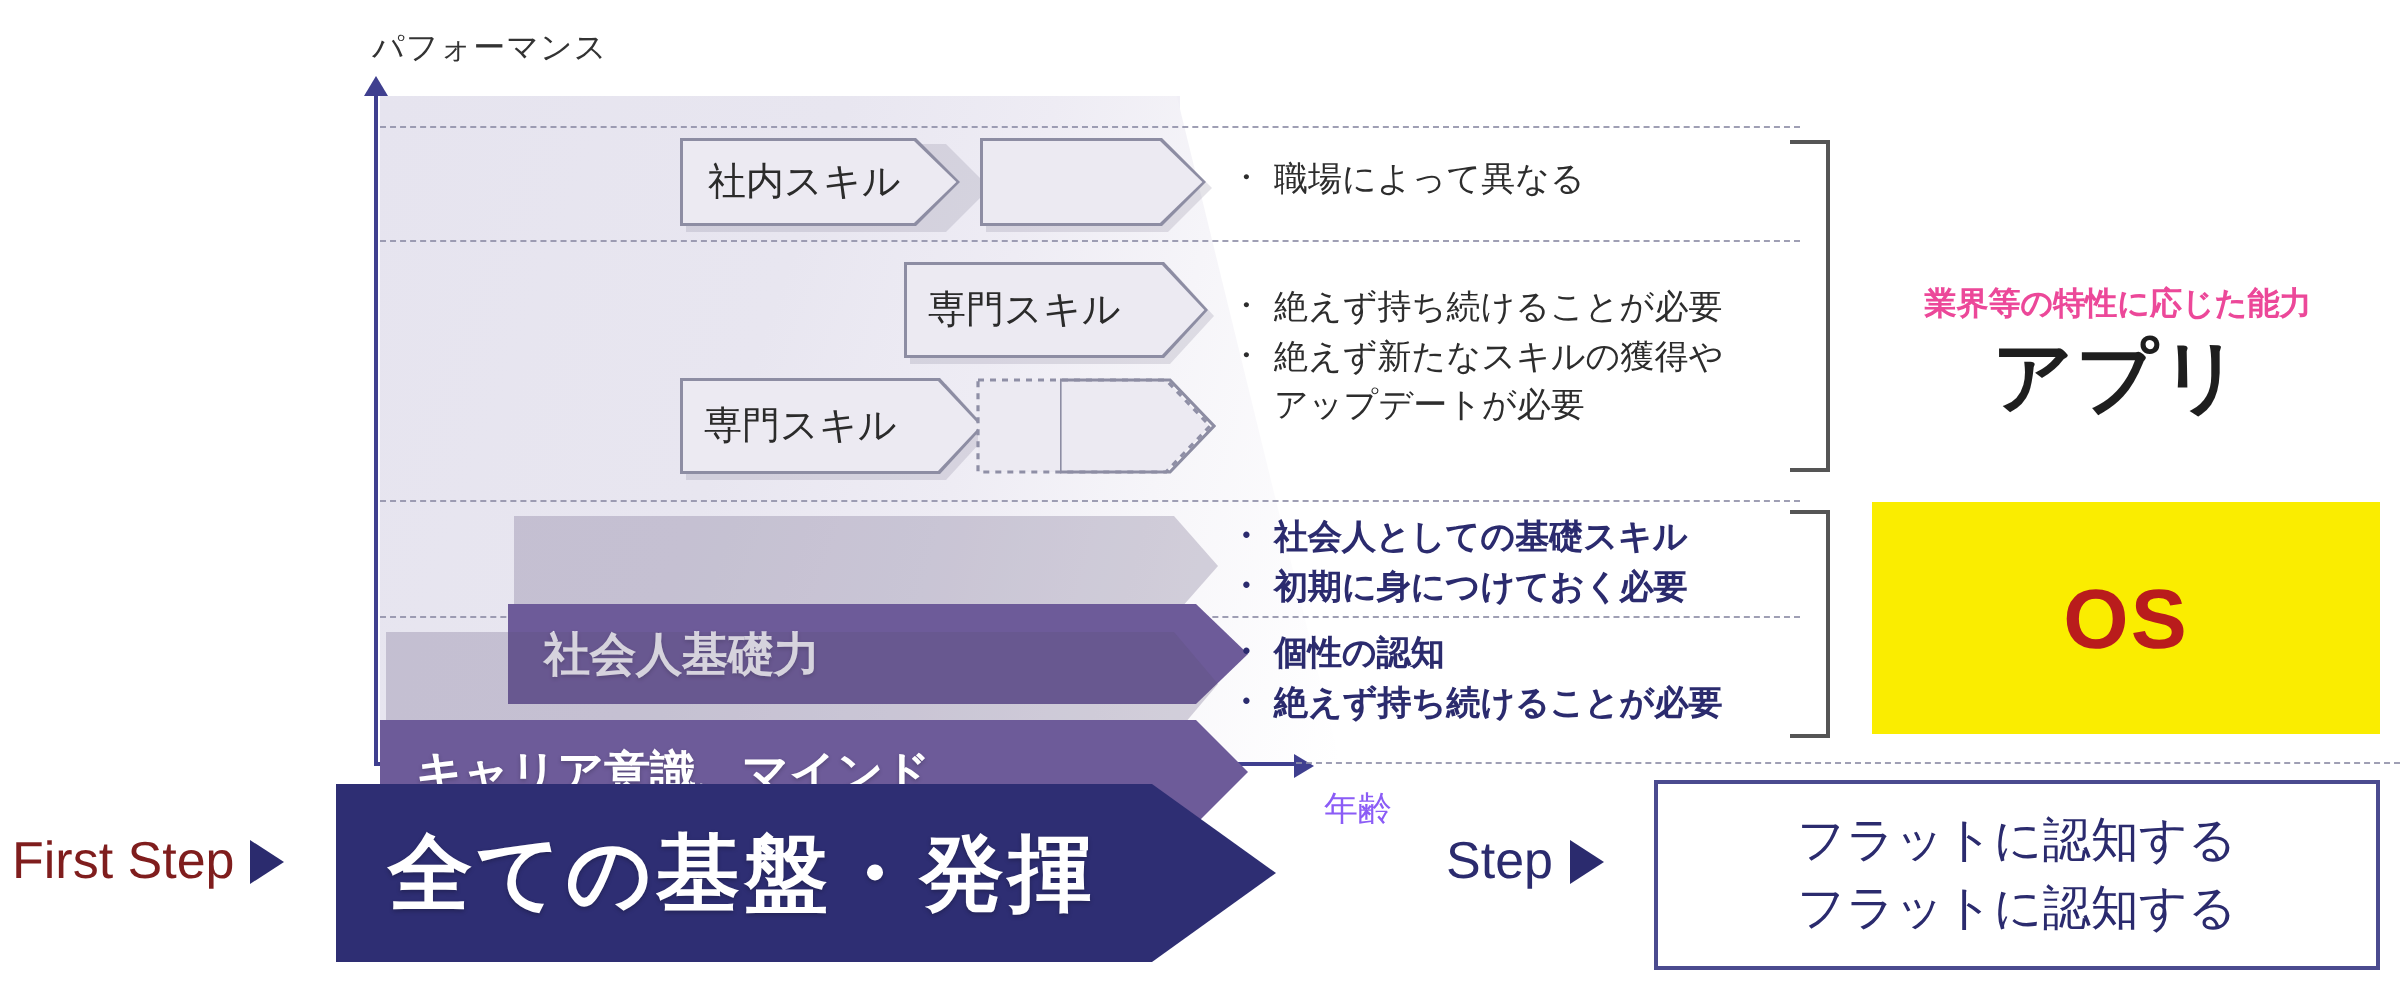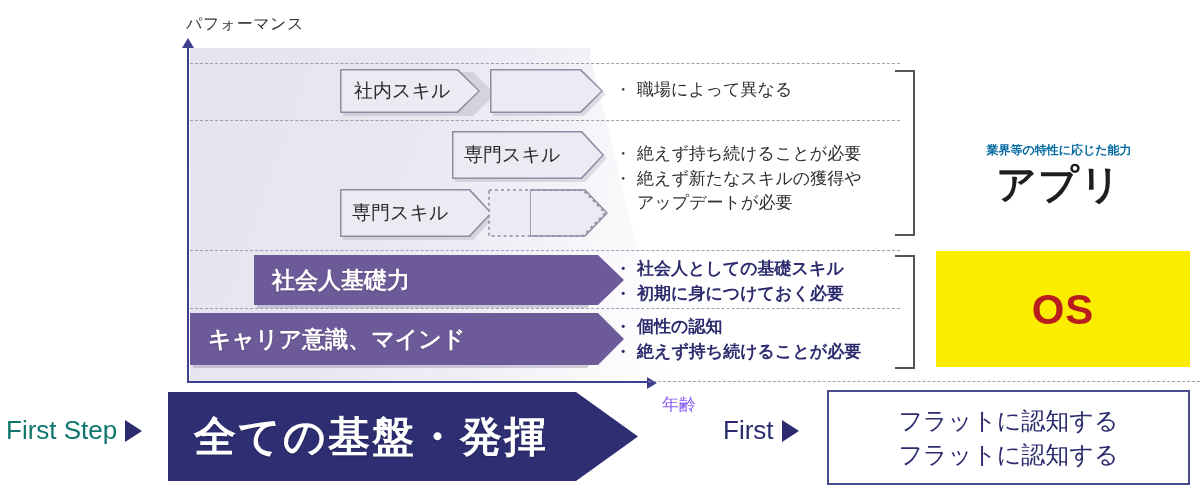--- a/index.html
+++ b/index.html
@@ -84,20 +84,21 @@
     background:rgba(120,115,140,.20);
     clip-path:polygon(0 0, calc(100% - 22px) 0, 100% 50%, calc(100% - 22px) 100%, 0 100%);
   }
 
   
   .chev-solid{
     position:absolute;
     background:#6d5b99;
     display:flex;align-items:center;
     clip-path:polygon(0 0, calc(100% - 26px) 0, 100% 50%, calc(100% - 26px) 100%, 0 100%);
+    margin-top:47px;
   }
   .chev-solid .chev-label{color:#ffffff;font-size:23px;font-weight:600;
     text-shadow:0 1px 2px rgba(0,0,0,.22);}
 
   
   .bullets{position:absolute;}
   .bl{display:flex;align-items:flex-start;line-height:1.45;}
   .bl .dot{width:22px;flex:none;text-align:left;font-size:16px;}
   .bl .txt{font-size:17px;white-space:nowrap;}
   .bullets.dark .bl .dot,.bullets.dark .bl .txt{color:#2d2d2d;}
@@ -106,35 +107,35 @@
   
   .bracket{
     position:absolute;
     border:2px solid #555;
     border-left:none;
     width:18px;
   }
 
   
   .side-cap{position:absolute;text-align:center;}
-  .side-cap .small{font-size:12px;color:#0369a1;font-weight:600;white-space:nowrap;}
+  .side-cap .small{font-size:16px;color:#ec4899;font-weight:600;white-space:nowrap;}
   .side-cap .big{font-size:40px;color:#1e1e1e;font-weight:700;letter-spacing:1px;margin-top:-2px;}
 
   .os-box{
     position:absolute;
     background:#faed00;
     display:flex;flex-direction:column;align-items:center;justify-content:center;
   }
   .os-box .small{font-size:16px;color:#1d1d1d;font-weight:600;white-space:nowrap;}
   .os-box .big{font-size:42px;color:#b91c1c;font-weight:700;letter-spacing:1px;line-height:1;margin-top:2px;}
 
   
   .first-step{
     position:absolute;left:6px;top:415px;
-    font-size:26px;color:#0f766e;white-space:nowrap;
+    font-size:26px;color:#7f1d1d;white-space:nowrap;
     display:flex;align-items:center;gap:8px;
   }
   .tri{
     width:0;height:0;border-top:11px solid transparent;border-bottom:11px solid transparent;
     border-left:17px solid #2b2b6e;
   }
   .big-arrow{
     position:absolute;left:168px;top:392px;width:470px;height:89px;
     background:#2e2e73;
     clip-path:polygon(0 0, calc(100% - 62px) 0, 100% 50%, calc(100% - 62px) 100%, 0 100%);
@@ -276,21 +277,21 @@
   <div class="first-step">
     <span>First Step</span>
     <span class="tri"></span>
   </div>
 
   <div class="big-arrow">
     <span class="lab">全ての基盤・発揮</span>
   </div>
 
   <div class="point">
-    <span>First</span>
+    <span>Step</span>
     <span class="tri"></span>
   </div>
 
   <div class="point-box">
     <div>フラットに認知する</div>
     <div>フラットに認知する</div>
   </div>
 
 </div>
 

